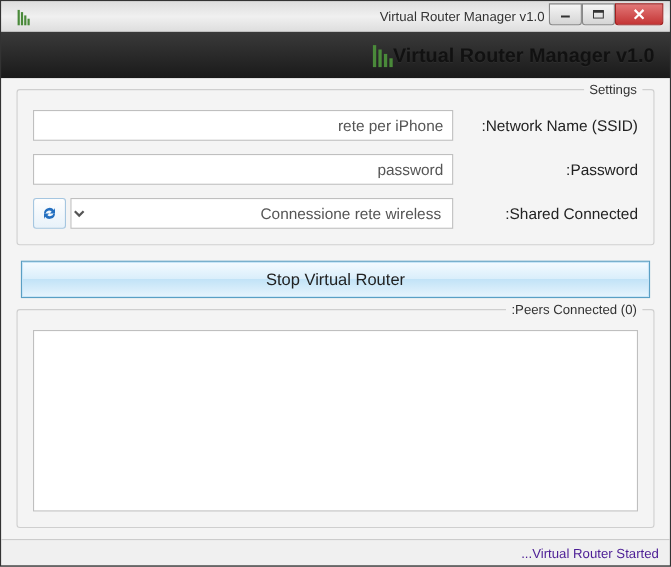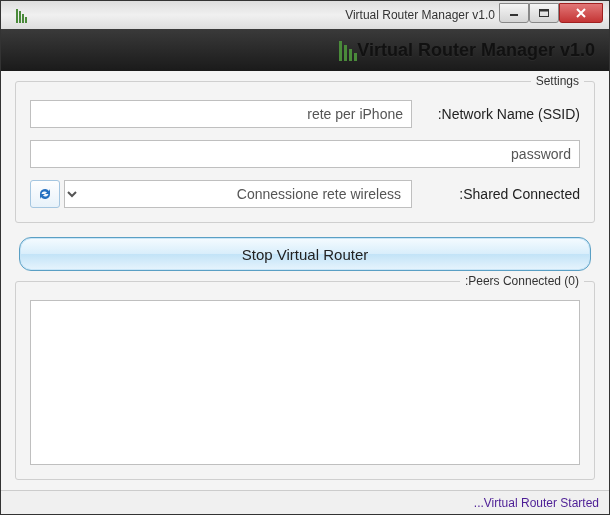--- a/index.html
+++ b/index.html
@@ -169,21 +169,21 @@
       display: flex;
       align-items: center;
       justify-content: center;
       cursor: pointer;
     }
     .refresh-btn svg { width: 16px; height: 16px; }
     .main-action-btn {
       margin: 4px 4px 0 4px;
       height: 34px;
       border: 1px solid #5a9fc4;
-      border-radius: 12px;
+      border-radius: 0;
       background: linear-gradient(to bottom, #f5fbff 0%, #d9eefb 49%, #c2e3f7 50%, #e7f4fd 100%);
       font-size: 15px;
       color: #222;
       cursor: pointer;
       box-shadow: inset 0 0 0 1px #c8e5f7;
     }
     .peers-box {
       flex: 1;
     }
     .peers-list {
@@ -261,20 +261,21 @@
 
     <div class="groupbox">
       <div class="groupbox-title">Settings</div>
 
       <div class="form-row">
         <label>Network Name (SSID):</label>
         <input type="text" value="rete per iPhone" style="">
       </div>
 
       <div class="form-row">
+        <label>Password:</label>
         <input type="text" value="password" style="">
       </div>
 
       <div class="form-row" style="margin-bottom:0">
         <label>Shared Connected:</label>
         <div class="select-wrap">
           <select>
             <option>Connessione rete wireless</option>
           </select>
           <div class="refresh-btn">

